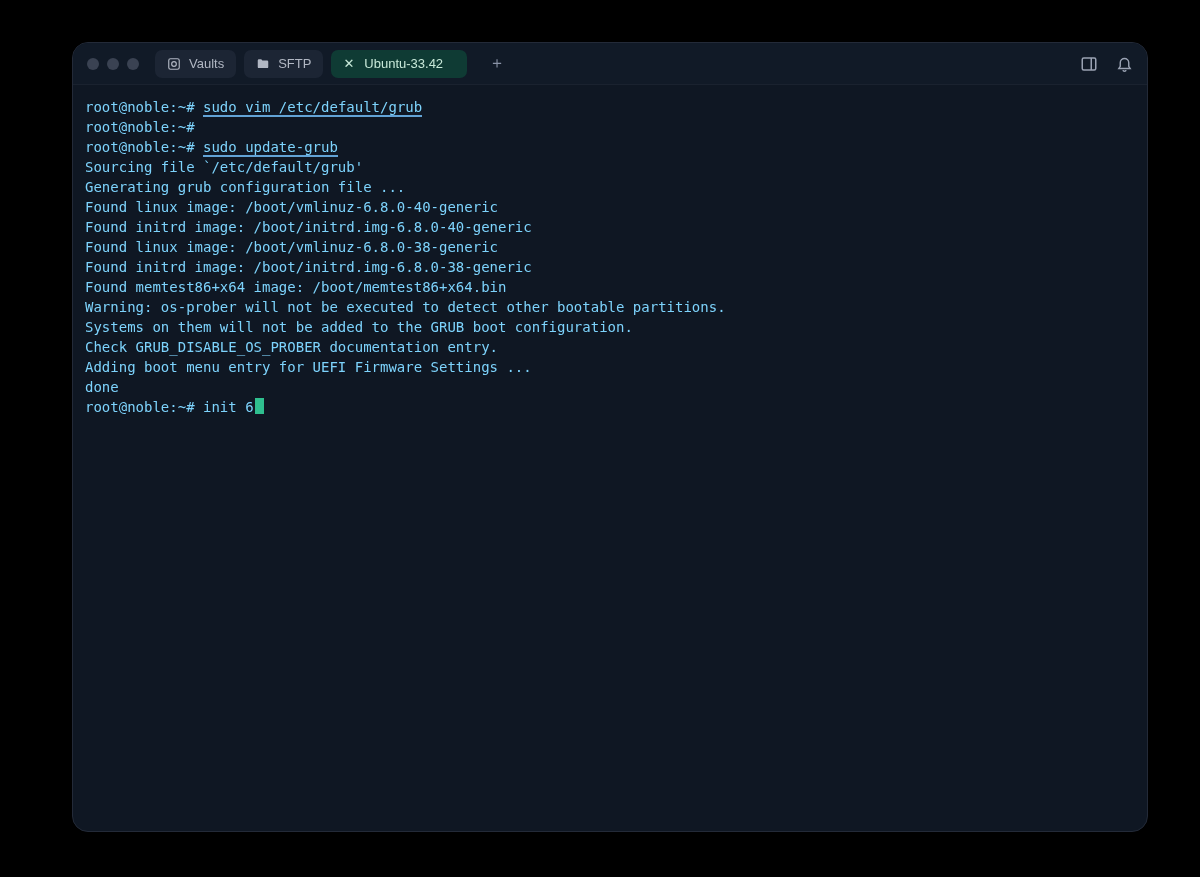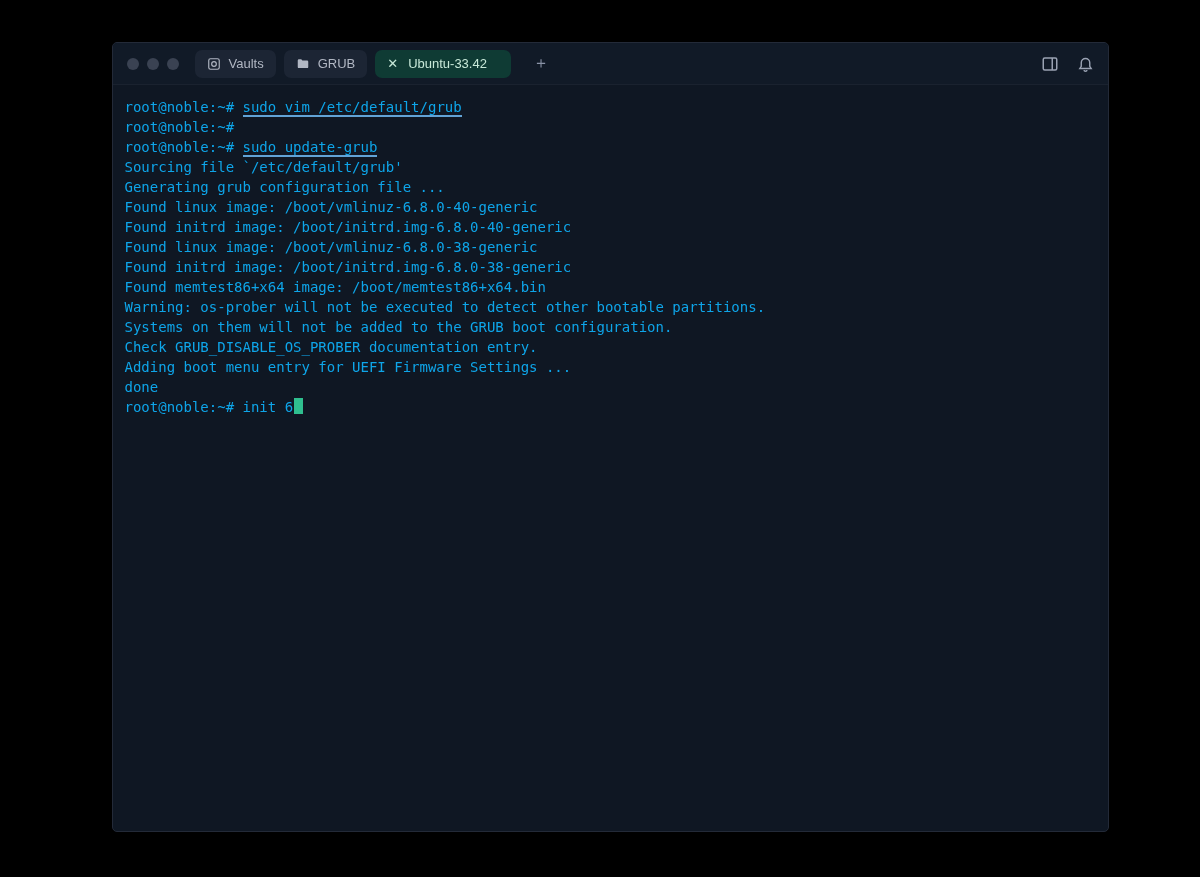--- a/index.html
+++ b/index.html
@@ -8,25 +8,25 @@
     height: 877px;
     background: #000000;
     font-family: "Menlo", "Monaco", "Consolas", monospace;
     font-size: 14px;
     display: flex;
     align-items: flex-start;
     justify-content: center;
     padding-top: 42px;
   }
   .window {
-    width: 997px;
+    width: 1076px;
     height: 790px;
     background: #0f1723;
     border: 1px solid #232a38;
-    border-radius: 5px;
+    border-radius: 16px;
     overflow: hidden;
     display: flex;
     flex-direction: column;
     margin-left: 20px;
   }
   .titlebar {
     height: 42px;
     background: #111a27;
     display: flex;
     align-items: center;
@@ -76,21 +76,21 @@
   .titlebar-right {
     margin-left: auto;
     display: flex; gap: 18px; align-items: center;
     color: #8a93a7;
   }
   .titlebar-right .icon { display:inline-flex; cursor: pointer; }
 
   .terminal {
     flex: 1;
     padding: 12px 12px;
-    color: #0ea5e9;
+    color: #7dd3fc;
     font-size: 14px;
     line-height: 1.43;
     white-space: pre;
     overflow: hidden;
   }
   .line { display: block; }
   .underline {
     border-bottom: 2px solid #62a3d6;
     padding-bottom: 0px;
   }
@@ -124,21 +124,21 @@
       </span>
       <span>Vaults</span>
     </div>
 
     <div class="tab pill">
       <span class="icon">
         <svg width="14" height="14" viewBox="0 0 24 24" fill="#b1b7c3">
           <path d="M3 6a2 2 0 0 1 2-2h4l2 2h8a2 2 0 0 1 2 2v9a2 2 0 0 1-2 2H5a2 2 0 0 1-2-2V6z"></path>
         </svg>
       </span>
-      <span>GRUB</span>
+      <span>SFTP</span>
     </div>
 
     <div class="tab active">
       <span class="x">✕</span>
       <span>Ubuntu-33.42</span>
     </div>
 
     <div class="plus-btn">＋</div>
 
     <div class="titlebar-right">

